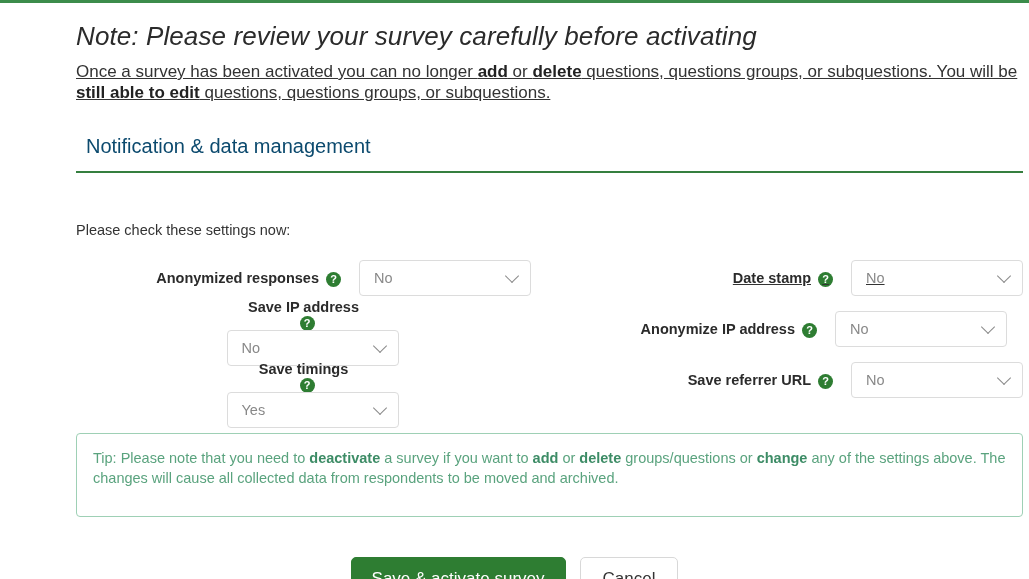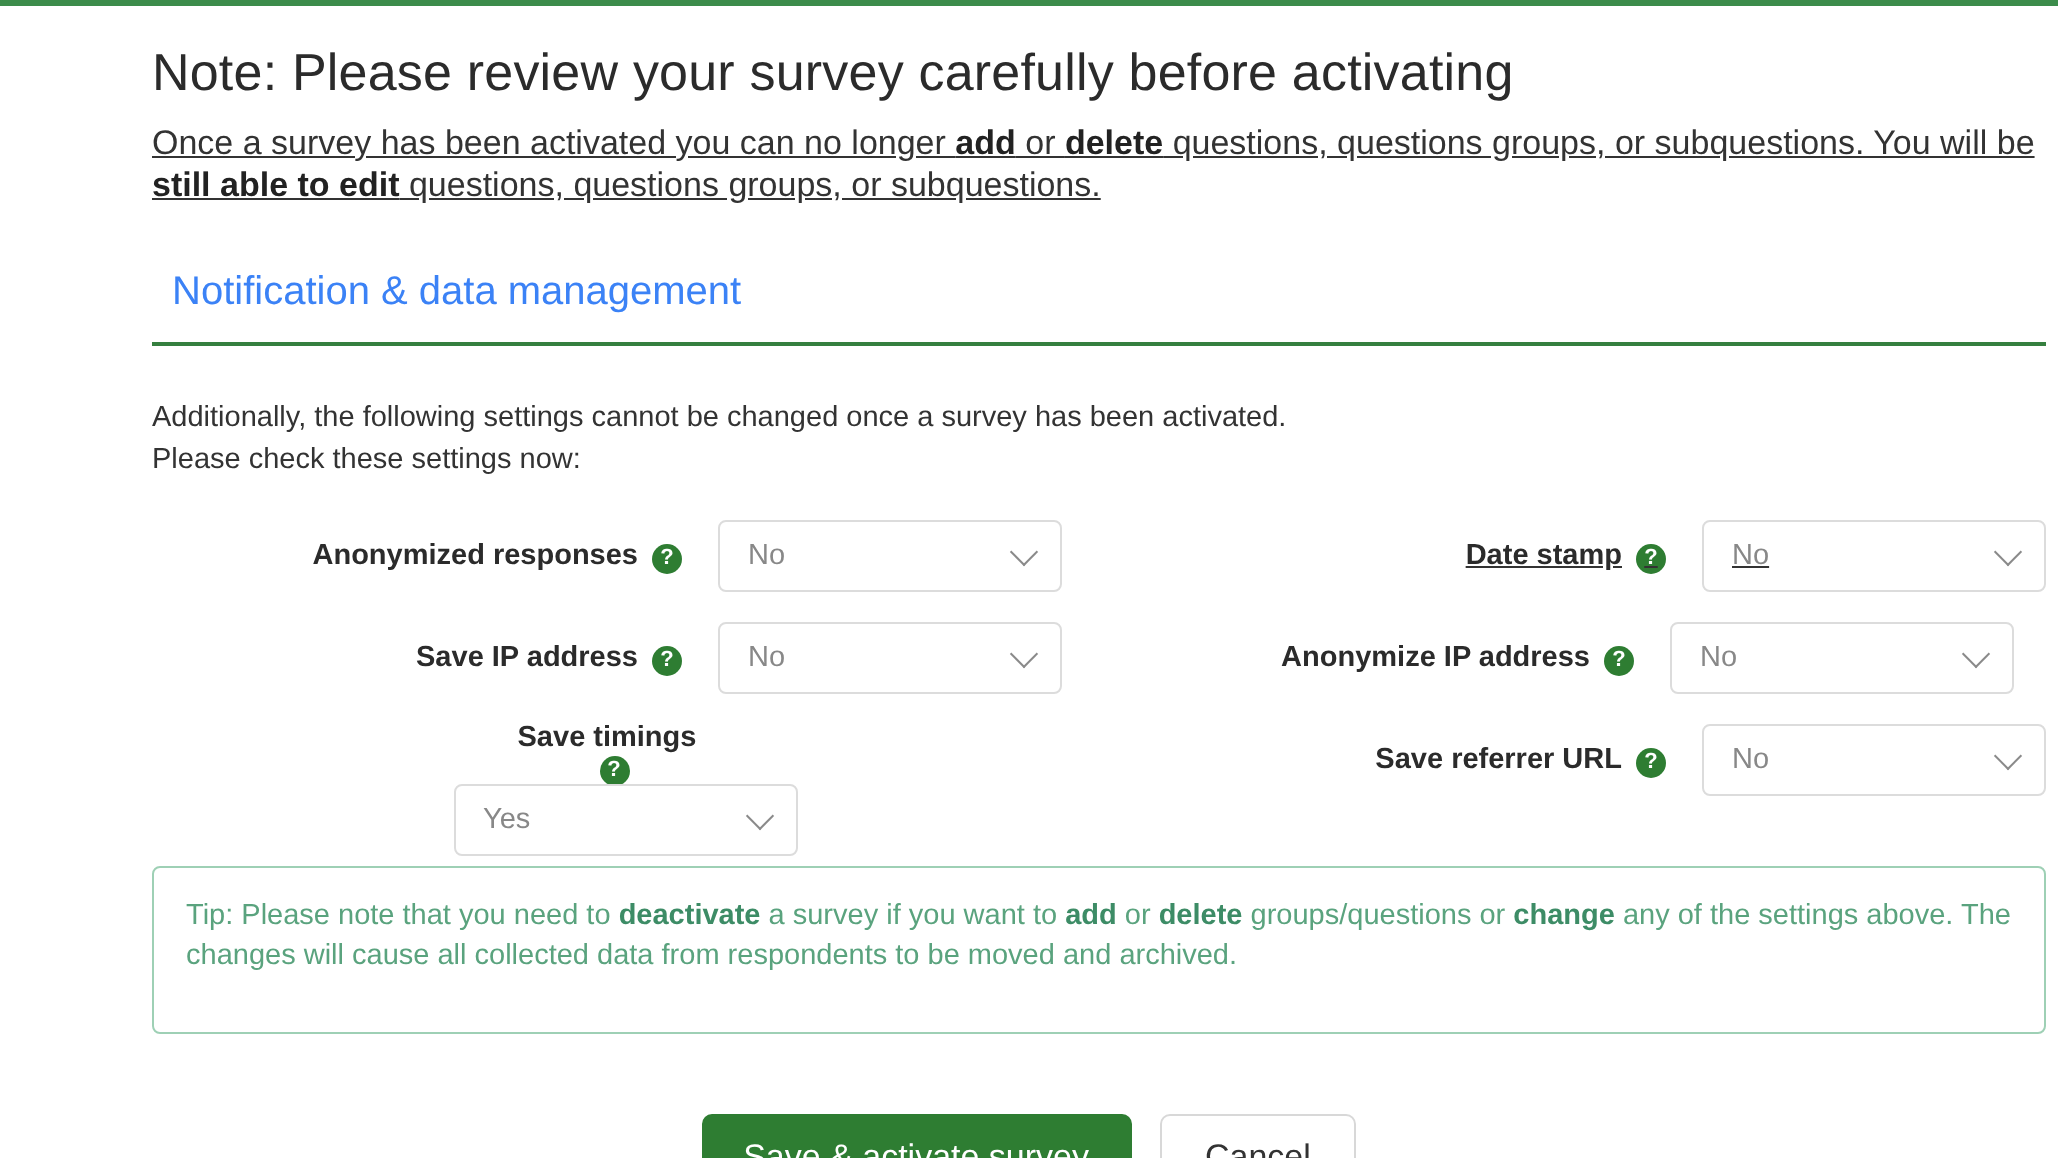--- a/index.html
+++ b/index.html
@@ -34,36 +34,37 @@
     padding-right: 10px;
   }
   h1.note-title {
     font-size: 26px;
     font-weight: normal;
     color: #2b2b2b;
     margin: 0;
     padding-top: 17px;
     line-height: 32px;
     letter-spacing: 0.1px;
+    font-style: italic;
   }
   p.note-body {
     font-size: 17px;
     line-height: 21px;
     color: #333333;
     margin: 0;
     padding-top: 9px;
     width: 947px;
     text-decoration: underline;
   }
   p.note-body b { font-weight: bold; color: #222222; }
 
   h2.section-title {
     font-size: 20px;
     font-weight: normal;
-    color: #3b82f6;
+    color: #0c4a6e;
     margin: 0;
     padding-top: 30px;
     padding-left: 10px;
     line-height: 26px;
   }
   .section-rule {
     margin-top: 12px;
     margin-left: 0px;
     width: 947px;
     height: 2px;
@@ -202,34 +203,34 @@
 <div class="page">
   <div class="content">
 
     <h1 class="note-title">Note: Please review your survey carefully before activating</h1>
 
     <p class="note-body"><span>Once a survey has been activated you can no longer </span><b>add</b><span> or </span><b>delete</b><span> questions, questions groups, or subquestions. You will be </span><b>still able to edit</b><span> questions, questions groups, or subquestions.</span></p>
 
     <h2 class="section-title">Notification &amp; data management</h2>
     <div class="section-rule"></div>
 
-    <p class="intro"><span>Additionally, the following settings cannot be changed once a survey has been activated.</span><br><span>Please check these settings now:</span></p>
+    <p class="intro"><br><span>Please check these settings now:</span></p>
 
     <div class="form-grid">
 
       <div class="field-row" style="left:0px; top:0px; width:455px;">
         <span class="field-label">Anonymized responses</span>
         <span class="help-icon">?</span>
         <div class="select-box" style="width:172px;">
           <span class="select-value">No</span>
           <span class="chevron"></span>
         </div>
       </div>
 
-      <div class="field-row" style="left:0px; top:51px; width:455px;">
+      <div class="field-row" style="left:0px; top:40px; width:455px;flex-direction:column;">
         <span class="field-label">Save IP address</span>
         <span class="help-icon">?</span>
         <div class="select-box" style="width:172px;">
           <span class="select-value">No</span>
           <span class="chevron"></span>
         </div>
       </div>
 
       <div class="field-row" style="left:0px; top:102px; width:455px;flex-direction:column;">
         <span class="field-label">Save timings</span>

